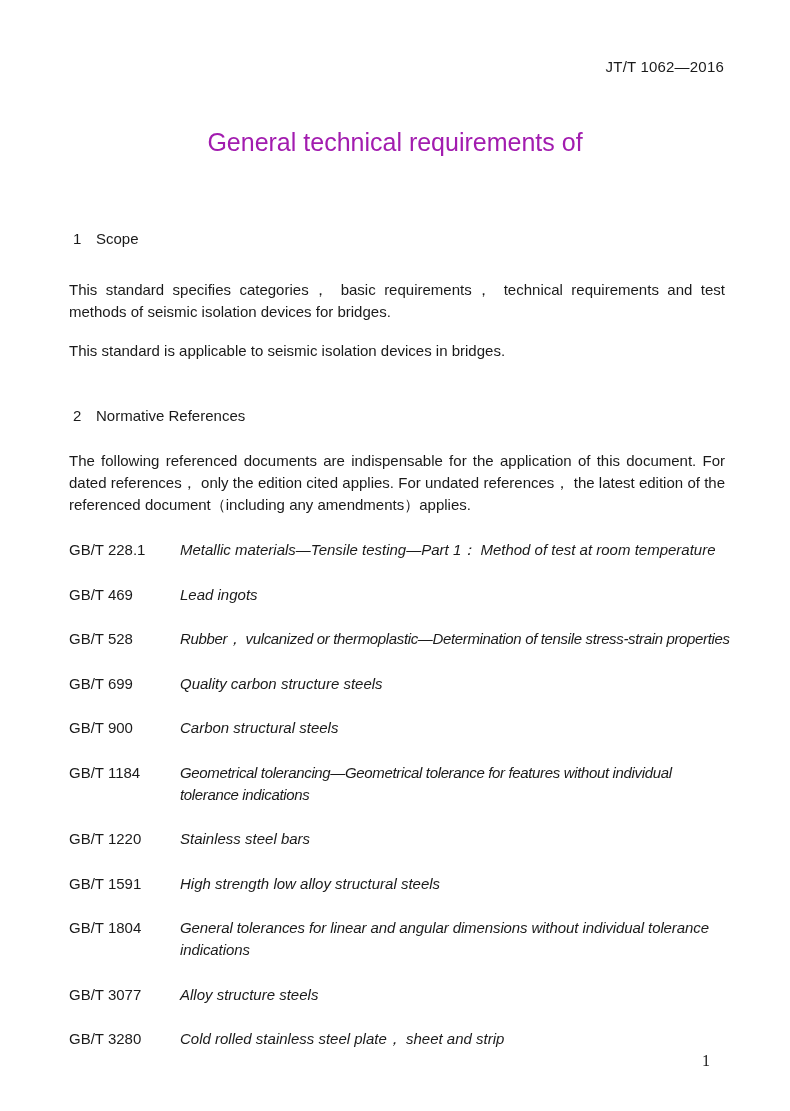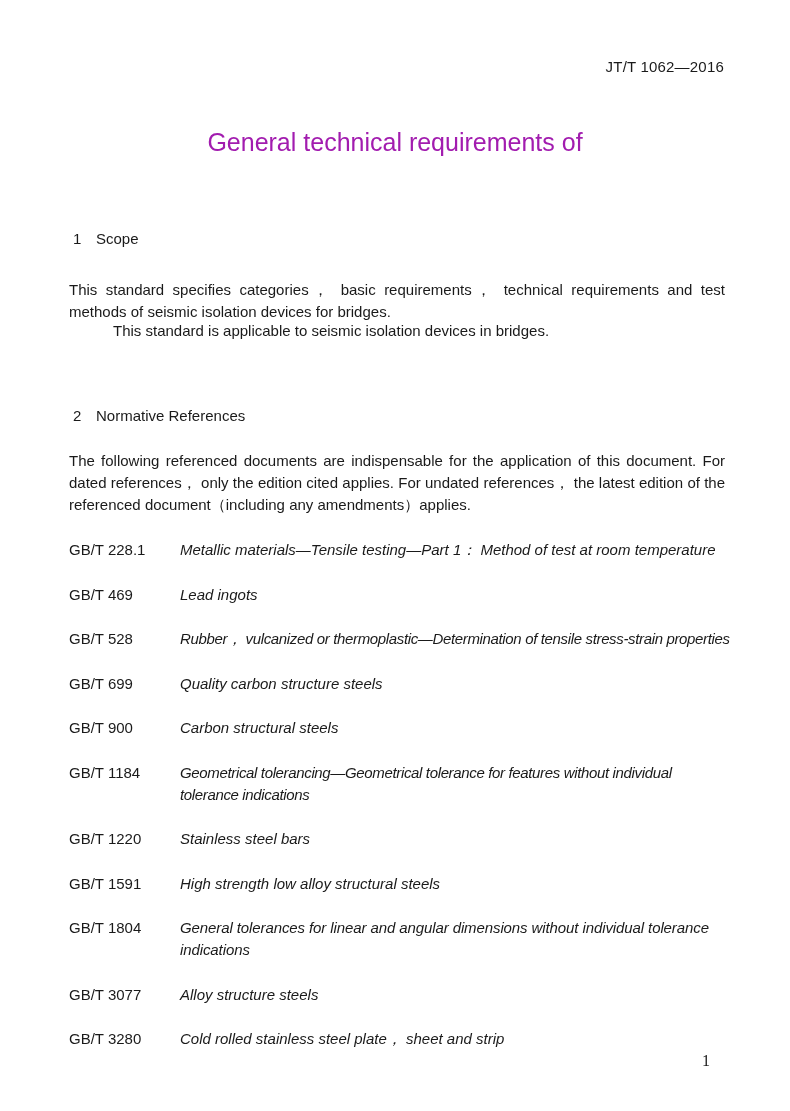--- a/index.html
+++ b/index.html
@@ -23,21 +23,21 @@
 
 <div class="abs title">
   <div>General technical requirements of</div>
 </div>
 
 <div class="abs sec" style="top:230px;">
   <span class="num">1</span><span>Scope</span>
 </div>
 
 <div class="abs para" style="top:272px;margin-top:7px;">This standard specifies categories， basic requirements， technical requirements and test methods of seismic isolation devices for bridges.</div>
-<div class="abs para" style="top:320px;margin-left:44px;">This standard is applicable to seismic isolation devices in bridges.</div>
+<div class="abs para" style="top:340px;">This standard is applicable to seismic isolation devices in bridges.</div>
 
 <div class="abs sec" style="top:407px;">
   <span class="num">2</span><span>Normative References</span>
 </div>
 
 <div class="abs para" style="top:450px;">The following referenced documents are indispensable for the application of this document. For dated references， only the edition cited applies. For undated references， the latest edition of the referenced document（including any amendments）applies.</div>
 
 <div class="abs ref" style="top:539px;">
   <span class="code">GB/T 228.1</span>
   <span class="desc">Metallic materials—Tensile testing—Part 1： Method of test at room temperature</span>

